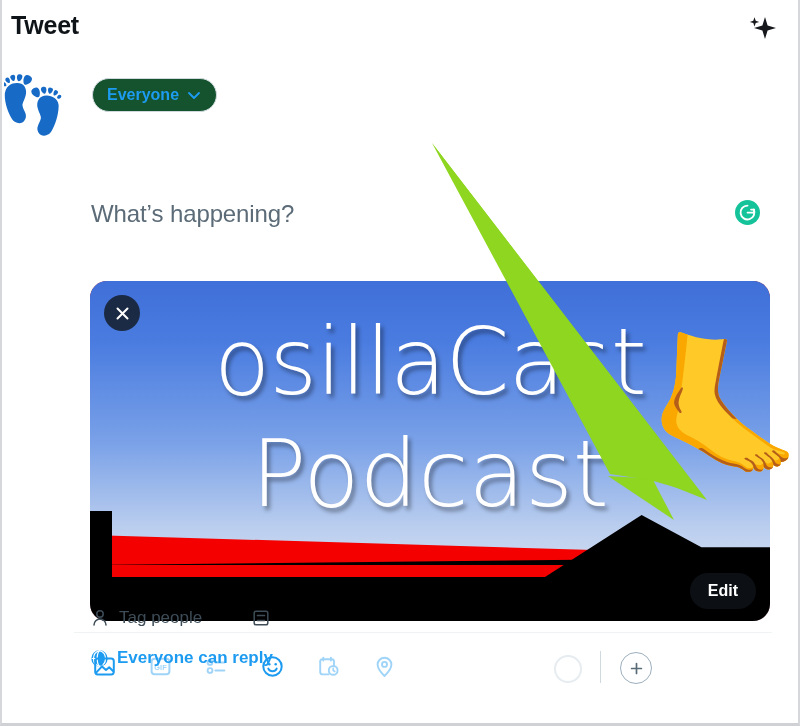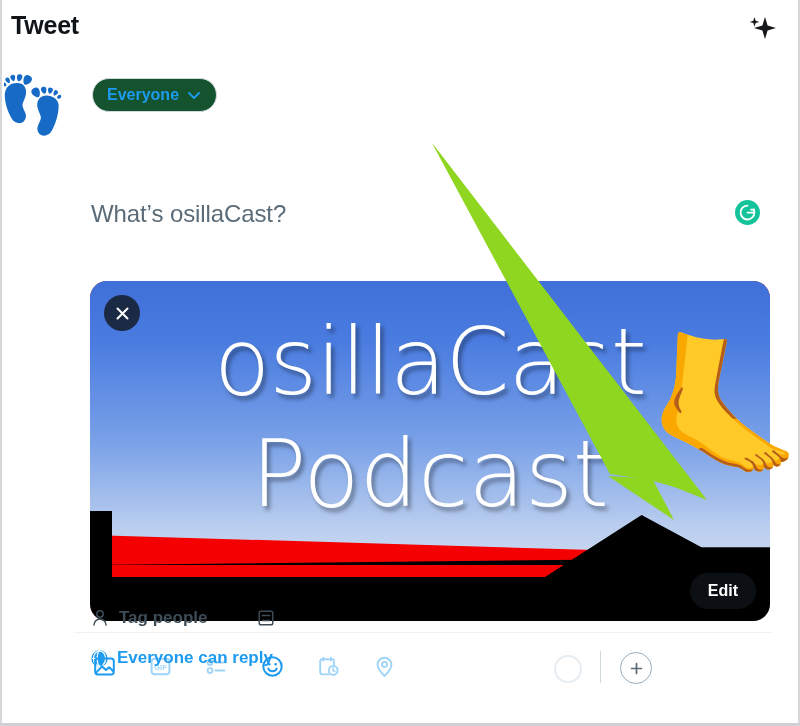--- a/index.html
+++ b/index.html
@@ -233,21 +233,20 @@
   }
 
   
   .media-actions {
     position: absolute;
     left: 88px;
     top: 552px;
     display: flex;
     align-items: center;
     gap: 49px;
-    font-weight: bold;
   }
   .media-action {
     display: flex;
     align-items: center;
     gap: 9px;
     cursor: pointer;
   }
   .media-action .txt {
     font-size: 17px;
     color: #3d4c57;
@@ -395,21 +394,21 @@
       <span>👣</span>
     </div>
 
     <div class="audience-pill">
       <span class="label">Everyone</span>
       <svg class="chev" width="16" height="16" viewBox="0 0 16 16" aria-hidden="true">
         <path d="M3 6 L8 11 L13 6" fill="none" stroke="#1d9bf0" stroke-width="1.9" stroke-linecap="round" stroke-linejoin="round"></path>
       </svg>
     </div>
 
-    <div class="placeholder">What’s osillaCast?</div>
+    <div class="placeholder">What’s happening?</div>
 
     <div class="grammarly">
       <svg width="25" height="25" viewBox="0 0 25 25" aria-hidden="true">
         <path d="M12.5 5.6 a6.9 6.9 0 1 0 6.2 3.9" fill="none" stroke="#ffffff" stroke-width="1.9" stroke-linecap="round"></path>
         <path d="M12.6 12.6 h5.8" fill="none" stroke="#ffffff" stroke-width="1.9" stroke-linecap="round"></path>
         <path d="M16.1 9.6 L19.1 9.6 L19.1 12.6" fill="none" stroke="#ffffff" stroke-width="1.9" stroke-linecap="round" stroke-linejoin="round"></path>
       </svg>
     </div>
 
     <div class="media">

